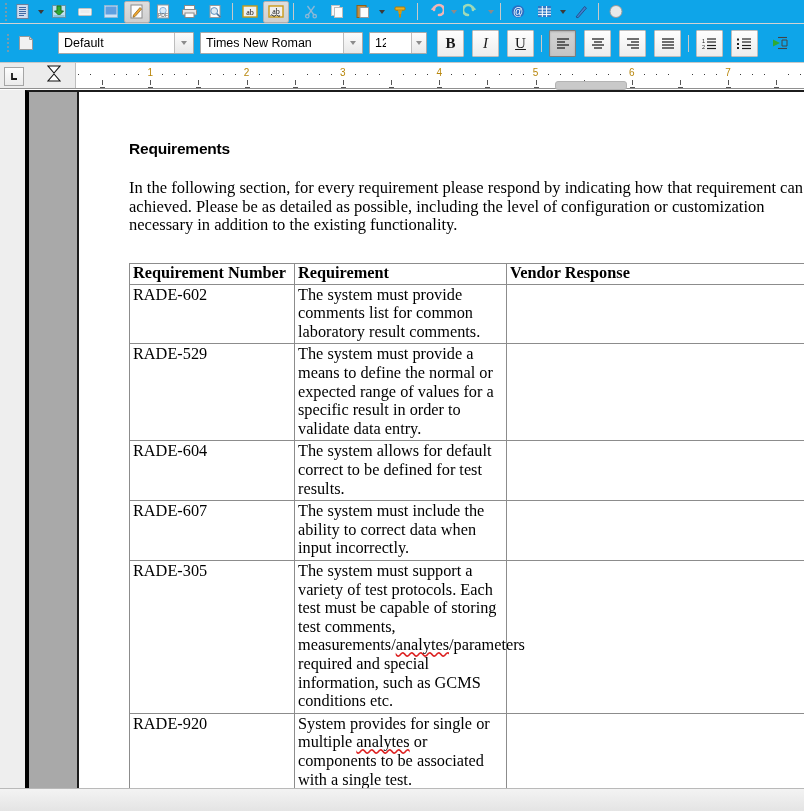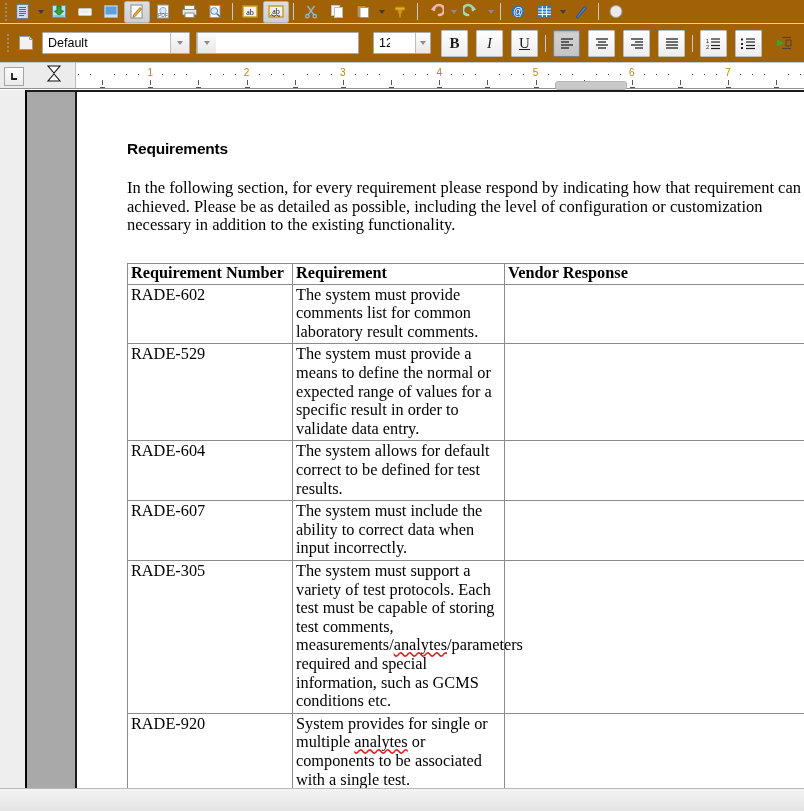--- a/index.html
+++ b/index.html
@@ -6,21 +6,21 @@
     margin: 0; padding: 0;
     width: 804px; height: 811px;
     overflow: hidden;
     background: #ffffff;
     font-family: "Liberation Sans", sans-serif;
   }
   #app { position: relative; width: 804px; height: 811px; overflow: hidden; }
 
   
   .toolbar {
-    background: #a16207;
+    background: #0ea5e9;
     display: flex;
     align-items: center;
     box-sizing: border-box;
   }
   #standard-toolbar {
     height: 24px;
     padding-left: 2px;
     border-bottom: 1px solid #d2d2d2;
   }
   #formatting-toolbar {
@@ -140,21 +140,21 @@
     left:0; top:90px; right:0; bottom:23px;
     background:#ffffff;
     overflow:hidden;
   }
   #canvas-gutter { position:absolute; left:0; top:0; width:25px; bottom:0; background:#eeeeee; }
   #page {
     position:absolute;
     left:25px; top:0; right:0; bottom:0;
     background:#ffffff;
     border-top:2px solid #1c1c1c;
-    border-left:2px solid #000000;
+    border-left:4px solid #000000;
     box-sizing:border-box;
   }
   #page-margin-shade {
     position:absolute; left:0; top:0; width:50px; bottom:0;
     background:#a9a9a9;
     border-right:2px solid #1c1c1c;
     box-sizing:border-box;
   }
   #page-body {
     position:absolute; left:100px; top:0; right:0; bottom:0;
@@ -433,34 +433,35 @@
         <i></i>
       </div>
 
     <div class="tbtn big">
       <svg width="20" height="20" viewBox="0 0 20 20">
         <path d="M3.5 3.5 h10 l3 3 v10 h-13 Z" fill="#f2f2f2" stroke="#9a9a9a"></path>
         <path d="M13.5 3.5 v3 h3 Z" fill="#d8d8d8" stroke="#9a9a9a"></path>
       </svg>
     </div>
 
-    <div class="combo" style="width:148px;margin-left:1px;">
+    <div class="combo" style="width:136px;margin-left:17px;">
       <div class="val" title="Paragraph Style">Default</div>
       <div class="dd">
           <span class="caret gray"></span>
         </div>
     </div>
 
     <div class="combo" style="width:163px;margin-left:6px;">
+      <div class="val" title="Font Name">Times New Roman</div>
       <div class="dd">
           <span class="caret gray"></span>
         </div>
     </div>
 
-    <div class="combo" style="width:58px;margin-left:14px;gap:25px;">
+    <div class="combo" style="width:58px;margin-left:6px;gap:25px;">
       <div class="val" title="Font Size">12</div>
       <div class="dd">
           <span class="caret gray"></span>
         </div>
     </div>
 
     <div style="width:8px;flex:0 0 auto;"></div>
 
     <div class="fbtn" style="margin-left:2px;">
       <span class="lbl b">B</span>

